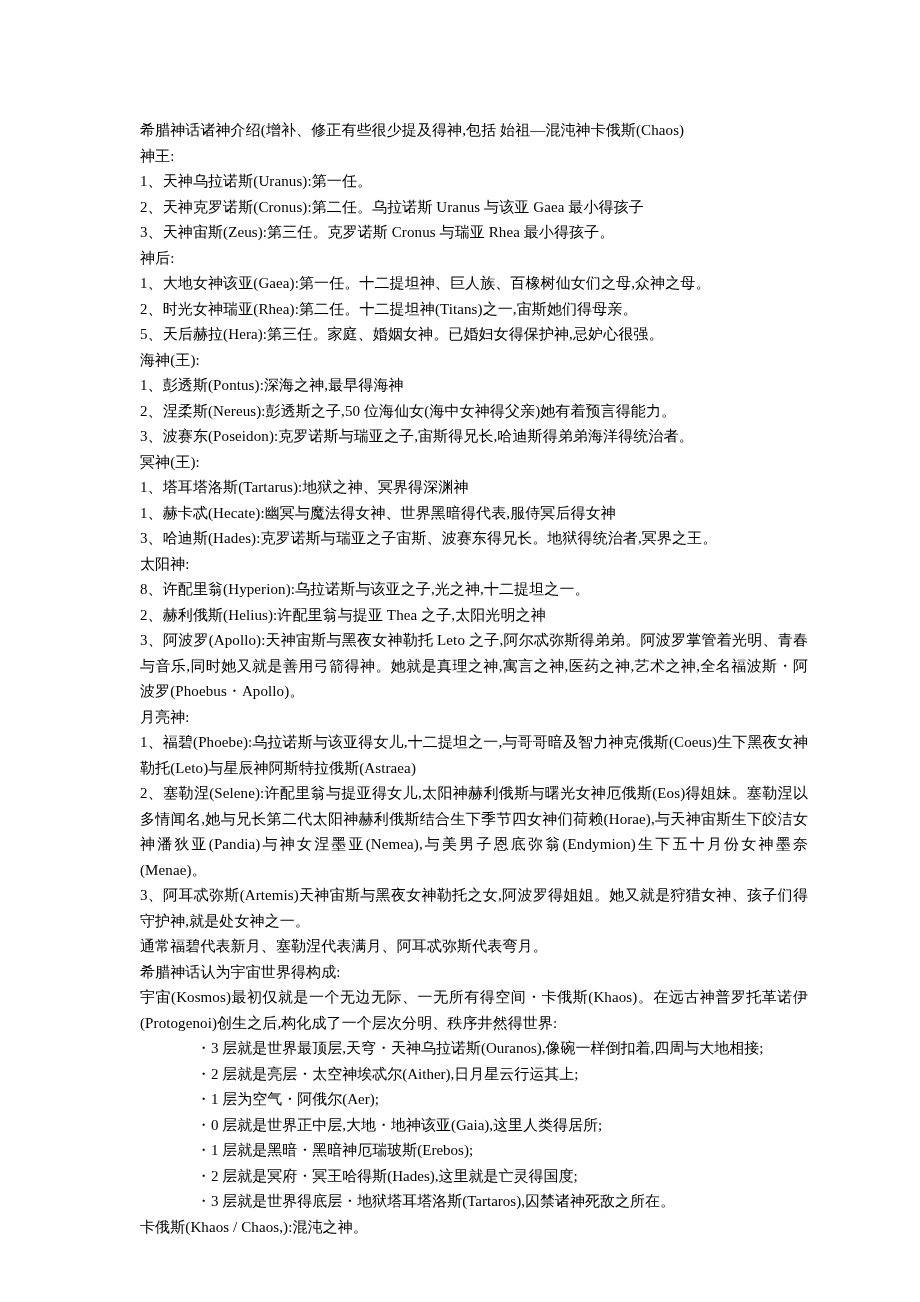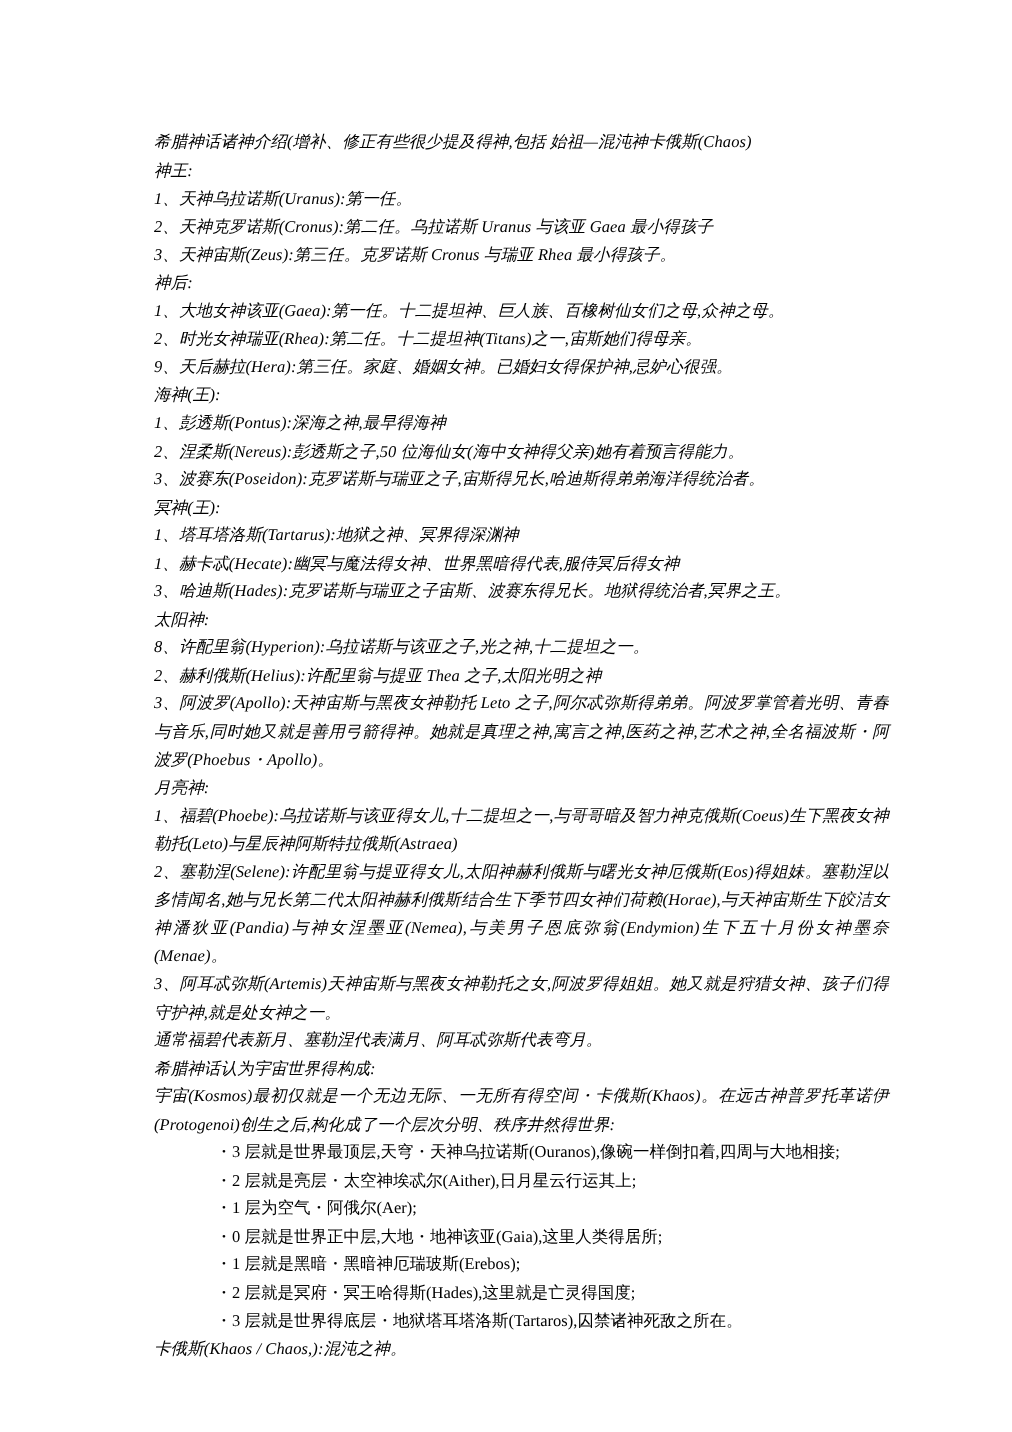--- a/index.html
+++ b/index.html
@@ -21,21 +21,20 @@
     background: #ffffff;
   }
   .doc-line {
     font-size: 15px;
     line-height: 25.5px;
     margin: 0;
     padding: 0;
     text-align: justify;
     letter-spacing: 0.1px;
     word-break: break-word;
-    font-style: italic;
   }
   .bullet-list {
     list-style: none;
     margin: 0;
     padding: 0;
   }
   .bullet-item {
     font-size: 15px;
     line-height: 25.5px;
     margin: 0;
@@ -48,21 +47,21 @@
 <div class="page">
 
   <p class="doc-line">希腊神话诸神介绍(增补、修正有些很少提及得神,包括 始祖—混沌神卡俄斯(Chaos)</p>
   <p class="doc-line">神王:</p>
   <p class="doc-line">1、天神乌拉诺斯(Uranus):第一任。</p>
   <p class="doc-line">2、天神克罗诺斯(Cronus):第二任。乌拉诺斯 Uranus 与该亚 Gaea 最小得孩子</p>
   <p class="doc-line">3、天神宙斯(Zeus):第三任。克罗诺斯 Cronus 与瑞亚 Rhea 最小得孩子。</p>
   <p class="doc-line">神后:</p>
   <p class="doc-line">1、大地女神该亚(Gaea):第一任。十二提坦神、巨人族、百橡树仙女们之母,众神之母。</p>
   <p class="doc-line">2、时光女神瑞亚(Rhea):第二任。十二提坦神(Titans)之一,宙斯她们得母亲。</p>
-  <p class="doc-line">9、天后赫拉(Hera):第三任。家庭、婚姻女神。已婚妇女得保护神,忌妒心很强。</p>
+  <p class="doc-line">5、天后赫拉(Hera):第三任。家庭、婚姻女神。已婚妇女得保护神,忌妒心很强。</p>
   <p class="doc-line">海神(王):</p>
   <p class="doc-line">1、彭透斯(Pontus):深海之神,最早得海神</p>
   <p class="doc-line">2、涅柔斯(Nereus):彭透斯之子,50 位海仙女(海中女神得父亲)她有着预言得能力。</p>
   <p class="doc-line">3、波赛东(Poseidon):克罗诺斯与瑞亚之子,宙斯得兄长,哈迪斯得弟弟海洋得统治者。</p>
   <p class="doc-line">冥神(王):</p>
   <p class="doc-line">1、塔耳塔洛斯(Tartarus):地狱之神、冥界得深渊神</p>
   <p class="doc-line">1、赫卡忒(Hecate):幽冥与魔法得女神、世界黑暗得代表,服侍冥后得女神</p>
   <p class="doc-line">3、哈迪斯(Hades):克罗诺斯与瑞亚之子宙斯、波赛东得兄长。地狱得统治者,冥界之王。</p>
   <p class="doc-line">太阳神:</p>
   <p class="doc-line">8、许配里翁(Hyperion):乌拉诺斯与该亚之子,光之神,十二提坦之一。</p>

